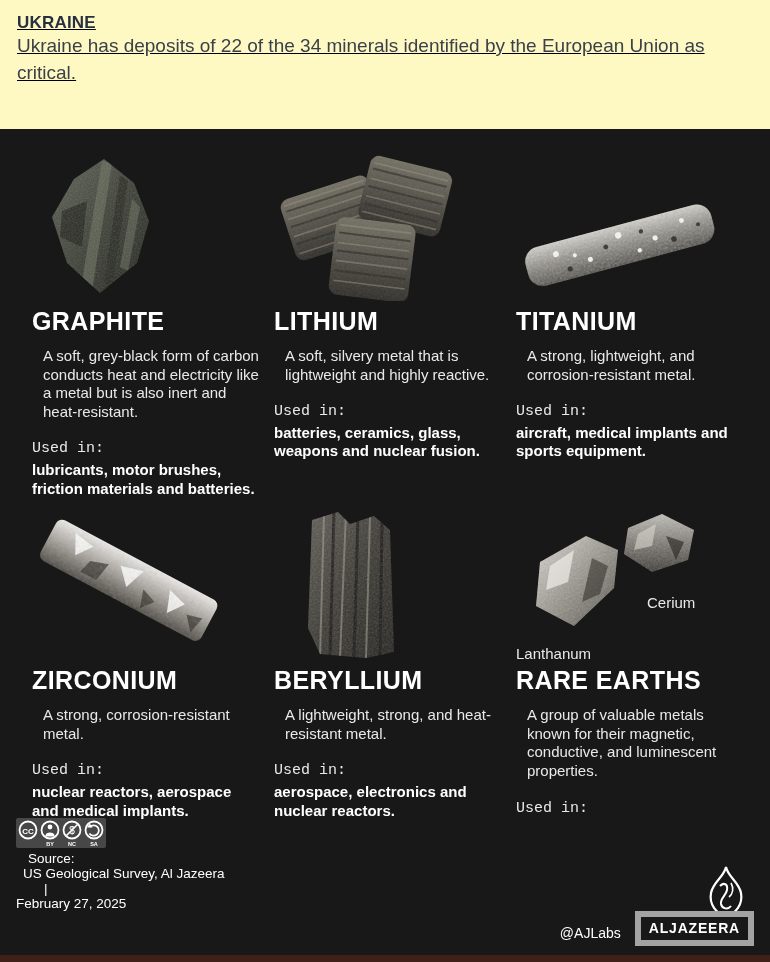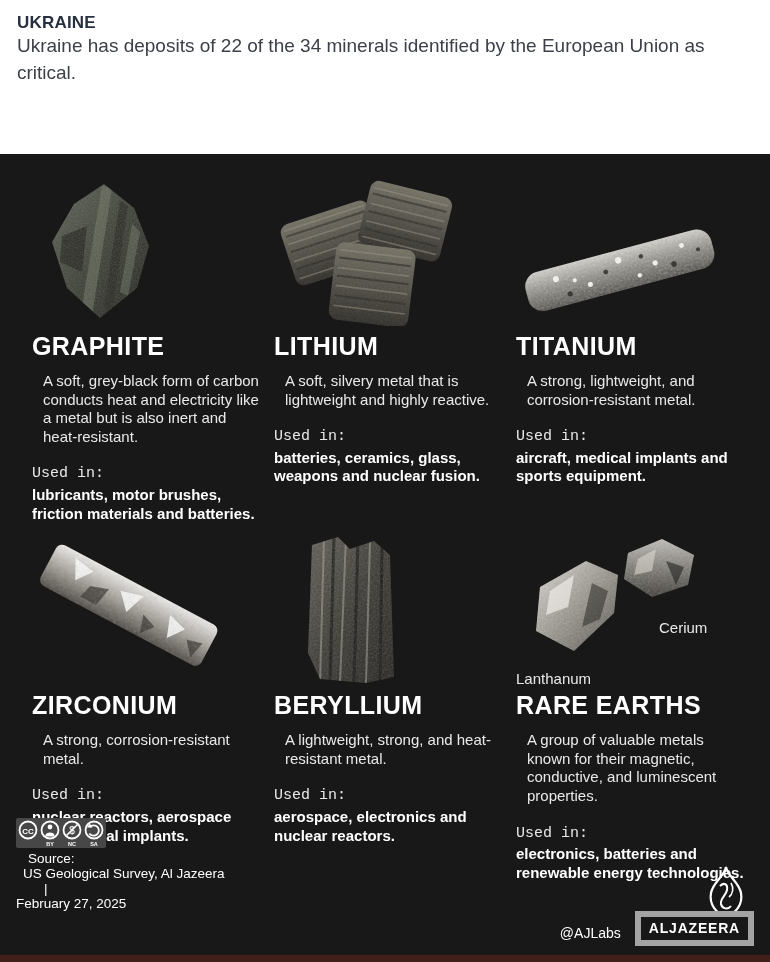--- a/index.html
+++ b/index.html
@@ -5,23 +5,24 @@
   html,body{margin:0;padding:0;}
   body{
     width:770px;height:962px;
     background:#181818;
     font-family:"Liberation Sans",sans-serif;
     position:relative;overflow:hidden;
     -webkit-font-smoothing:antialiased;
   }
   
   .header{
-    background:#ffffff;
-    height:154px;box-sizing:border-box;
+    background:#fef9c3;
+    height:129px;box-sizing:border-box;
     padding:13px 24px 0 17px;
+    text-decoration:underline;
   }
   .kicker{
     color:#273040;font-size:17px;font-weight:700;letter-spacing:.2px;
   }
   .page-title{
     color:#ea5138;font-size:37px;font-weight:700;letter-spacing:-.3px;
     margin:5px 0 9px 0;
   }
   .subtitle{
     color:#3b4049;font-size:19px;line-height:1.4;max-width:718px;
@@ -47,21 +48,21 @@
   }
   .used-label{
     color:#e9e9e9;font-size:15px;line-height:1.24;margin:0;font-family:Liberation Mono, monospace;
   }
   .used-list{
     color:#ffffff;font-size:15px;font-weight:700;line-height:1.24;margin:2px 0 0 0;
   }
   .rock-label{
     position:absolute;color:#e9e9e9;font-size:15px;
   }
-  .label-cerium{left:143px;top:84px;text-align:right;}
+  .label-cerium{left:131px;top:84px;text-align:right;}
   .label-lanthanum{left:0px;top:135px;}
   
   .footer{
     position:absolute;left:16px;right:16px;bottom:16px;
     display:flex;align-items:flex-start;color:#ffffff;font-size:13.5px;flex-direction:column;
   }
   .src-label{margin-left:12px;}
   .src-text{margin-left:7px;}
   .divider{margin:0 28px;}
   .date{}
@@ -356,21 +357,20 @@
         <path d="M112 18 L146 4 L178 20 L172 50 L136 62 L108 44 Z" filter="url(#grainR)" opacity="0.5"></path>
         <polygon points="122,24 140,14 136,36 118,40" fill="#d9d6cf" opacity="0.6"></polygon>
         <polygon points="150,26 168,32 160,50" fill="#25231f" opacity="0.6"></polygon>
       </svg>
       <span class="rock-label label-cerium">Cerium</span>
       <span class="rock-label label-lanthanum">Lanthanum</span>
     </div>
     <h2 class="m-name">RARE EARTHS</h2>
     <p class="m-desc">A group of valuable metals known for their magnetic, conductive, and luminescent properties.</p>
     <p class="used-label">Used in:</p>
-    <p class="used-list">electronics, batteries and renewable energy technologies.</p>
   </div>
 
 </div>
 
 <div class="flame">
   <svg width="40" height="52" viewBox="0 0 40 52">
     <path d="M20 1 C22 11 33 16 35 27 C37 38 30 48 20 50 C10 48 3 38 5 27 C7 16 18 11 20 1 Z" fill="none" stroke="#ffffff" stroke-width="2.2"></path>
     <path d="M14 20 C18 16 22 18 21 24 C20 30 14 32 15 38 C16 43 22 44 25 40" fill="none" stroke="#ffffff" stroke-width="2"></path>
     <path d="M25 17 C28 22 27 28 23 31" fill="none" stroke="#ffffff" stroke-width="1.6"></path>
   </svg>

